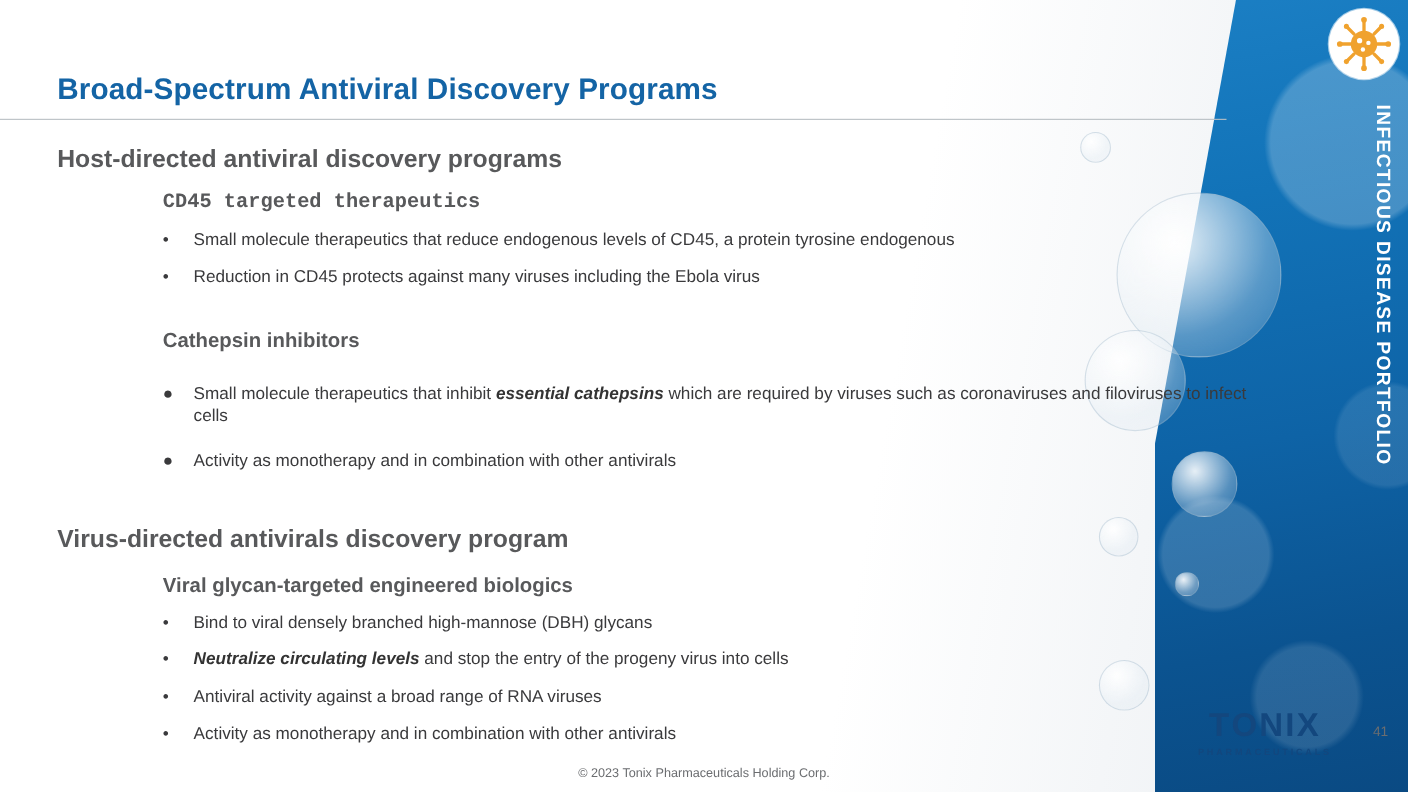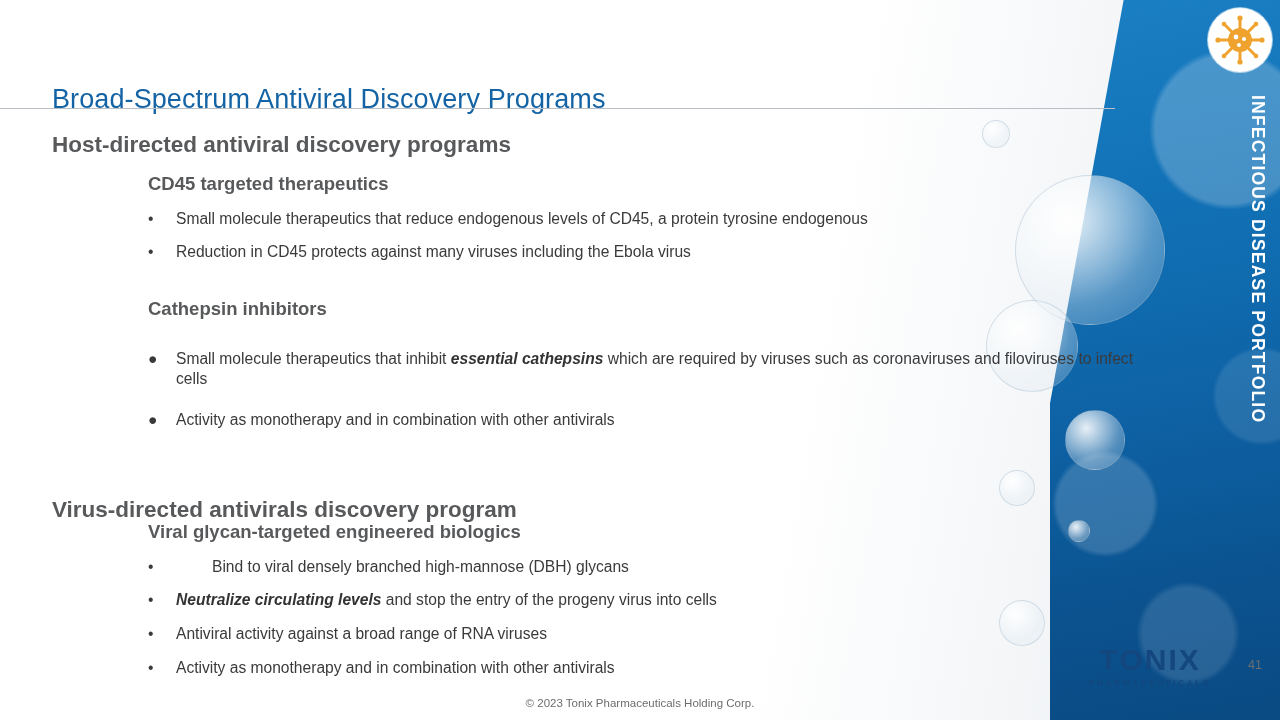--- a/index.html
+++ b/index.html
@@ -82,24 +82,24 @@
     background: #ffffff;
     display: flex;
     align-items: center;
     justify-content: center;
     box-shadow: 0 0 0 1px rgba(255,255,255,0.6);
   }
 
   
   .title {
     position: absolute;
-    left: 52px; top: 84px;
+    left: 52px; top: 66px;
     color: #1464a5;
     font-size: 27px;
-    font-weight: normal;
+    font-weight: bold;
     letter-spacing: 0.1px;
   }
   .title-rule {
     position: absolute;
     left: 0; top: 108px;
     width: 1115px; height: 1px;
     background: #b9bfc4;
   }
 
   
@@ -223,21 +223,21 @@
     </svg>
   </div>
 
   <div class="title"><span>Broad-Spectrum Antiviral Discovery Programs</span></div>
   <div class="title-rule"></div>
 
   <div class="content">
 
     <div class="h1" style="left:52px; top:132px;">Host-directed antiviral discovery programs</div>
 
-    <div class="h2" style="left:148px; top:173px;">CD45 targeted therapeutics</div>
+    <div class="h2" style="left:148px; top:173px;font-family:Liberation Mono, monospace;">CD45 targeted therapeutics</div>
 
     <div class="bullet-row" style="left:148px; top:209px; width:985px;">
       <span class="bullet-mark">•</span>
       <span class="bullet-text"><span>Small molecule therapeutics that reduce endogenous levels of CD45, a protein tyrosine endogenous</span></span>
     </div>
 
     <div class="bullet-row" style="left:148px; top:242px; width:985px;">
       <span class="bullet-mark">•</span>
       <span class="bullet-text" style="text-align:left;"><span>Reduction in CD45 protects against many viruses including the Ebola virus</span></span>
     </div>
@@ -247,27 +247,27 @@
     <div class="bullet-row" style="left:148px; top:349px; width:985px;">
       <span class="bullet-mark">●</span>
       <span class="bullet-text"><span>Small molecule therapeutics that inhibit </span><b>essential cathepsins</b><span> which are required by viruses such as coronaviruses and filoviruses to infect cells</span></span>
     </div>
 
     <div class="bullet-row" style="left:148px; top:410px; width:985px;">
       <span class="bullet-mark">●</span>
       <span class="bullet-text" style="text-align:left;"><span>Activity as monotherapy and in combination with other antivirals</span></span>
     </div>
 
-    <div class="h1" style="left:52px; top:477px;margin-top:20px;">Virus-directed antivirals discovery program</div>
+    <div class="h1" style="left:52px; top:477px;">Virus-directed antivirals discovery program</div>
 
     <div class="h2" style="left:148px; top:521px;">Viral glycan-targeted engineered biologics</div>
 
     <div class="bullet-row" style="left:148px; top:557px; width:985px;">
       <span class="bullet-mark">•</span>
-      <span class="bullet-text" style="text-align:left;margin-left:36px;"><span>Bind to viral densely branched high-mannose (DBH) glycans</span></span>
+      <span class="bullet-text" style="text-align:left;"><span>Bind to viral densely branched high-mannose (DBH) glycans</span></span>
     </div>
 
     <div class="bullet-row" style="left:148px; top:590px; width:985px;">
       <span class="bullet-mark">•</span>
       <span class="bullet-text" style="text-align:left;"><b>Neutralize circulating levels</b><span> and stop the entry of the progeny virus into cells</span></span>
     </div>
 
     <div class="bullet-row" style="left:148px; top:624px; width:985px;">
       <span class="bullet-mark">•</span>
       <span class="bullet-text" style="text-align:left;"><span>Antiviral activity against a broad range of RNA viruses</span></span>

